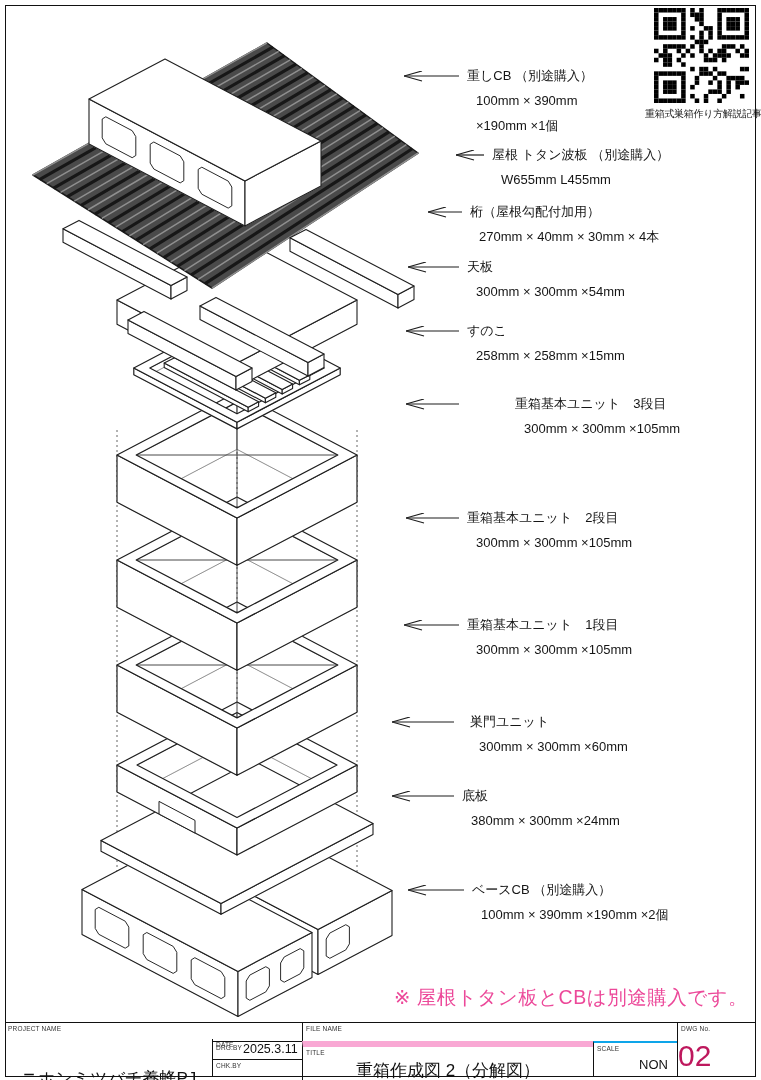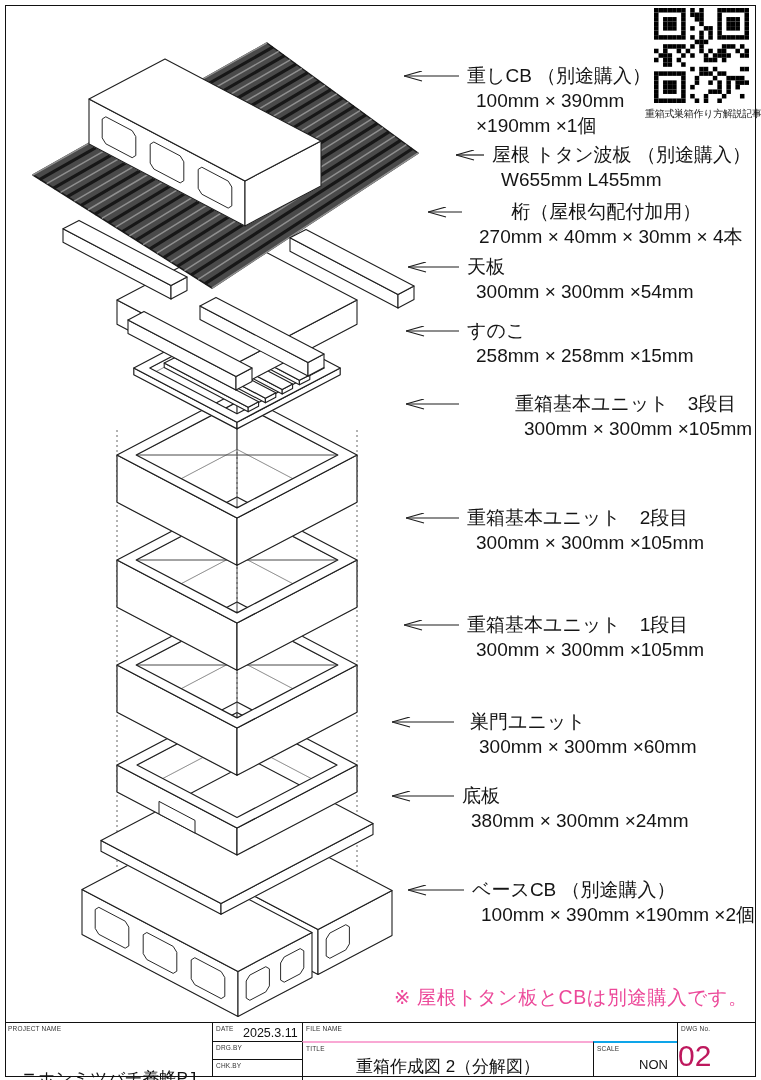--- a/index.html
+++ b/index.html
@@ -1,40 +1,40 @@
 <!DOCTYPE html>
 <html><head>
 <meta charset="utf-8">
 <style>
   html,body{margin:0;padding:0;background:#fff;}
   .sheet{position:relative;width:761px;height:1080px;background:#fff;overflow:hidden;
          font-family:"Liberation Sans","DejaVu Sans",sans-serif;color:#111;}
   .frame{position:absolute;left:5px;top:5px;width:749px;height:1070px;border:1.3px solid #111;}
   #diagram{position:absolute;left:0;top:0;}
   
-  .plabel{position:absolute;font-size:19px;line-height:25px;white-space:nowrap;color:#151515;}
+  .plabel{position:absolute;font-size:13px;line-height:25px;white-space:nowrap;color:#151515;}
   .pl-dim{margin-left:9px;}
   
   .qr{position:absolute;left:645px;top:8px;width:112px;text-align:center;}
   .qr svg{display:block;margin:0 auto;}
   .qr-cap{font-size:10px;margin-top:4px;white-space:nowrap;color:#222;letter-spacing:-0.3px;}
   
   .note{position:absolute;left:394px;top:984px;font-size:19.5px;letter-spacing:0.5px;color:#ec4899;}
   
   .tb{position:absolute;left:5px;top:1022px;width:750px;height:54px;border-top:1.2px solid #111;font-size:6.5px;}
   .tb .cell{position:absolute;box-sizing:border-box;border-left:1px solid #111;}
   .tb .lab{position:absolute;left:3px;top:2px;color:#333;font-size:6.5px;letter-spacing:0.2px;}
   .c-project{left:0;top:0;width:207px;height:54px;border-left:none !important;}
   .v-project{position:absolute;left:0;right:0;top:22px;text-align:center;font-size:17px;margin-top:22px;}
-  .c-date{left:207px;top:0;width:90px;height:18px;}
+  .c-date{left:207px;top:16px;width:90px;height:18px;}
   .v-date{position:absolute;left:30px;top:3px;font-size:12.5px;}
   .c-drg{left:207px;top:18px;width:90px;height:18px;border-top:1px solid #111;}
   .c-chk{left:207px;top:36px;width:90px;height:18px;border-top:1px solid #111;}
   .c-file{left:297px;top:0;width:375px;height:18px;}
-  .c-title{left:297px;top:18px;width:291px;height:40px;border-top:2px solid #f9a8d4;}
+  .c-title{left:297px;top:18px;width:291px;height:40px;border-top:6px solid #f9a8d4;}
   .v-title{position:absolute;left:0;right:0;top:12px;text-align:center;font-size:17px;}
   .c-scale{left:588px;top:18px;width:84px;height:36px;border-top:2px solid #0ea5e9;}
   .v-scale{position:absolute;right:9px;bottom:5px;font-size:13px;}
   .c-dwg{left:672px;top:0;width:78px;height:54px;}
   .v-dwg{position:absolute;left:0;right:0;top:16px;text-align:left;font-size:30px;color:#be185d;}
 </style>
 </head>
 <body>
 
 <div class="sheet">
@@ -220,21 +220,21 @@
   <div id="labels">
       <div class="plabel" style="left: 467px; top: 63px;">
         <div class="pl-name">重しCB （別途購入）</div>
         <div class="pl-dim">100mm × 390mm</div>
         <div class="pl-dim">×190mm ×1個</div>
       </div>
       <div class="plabel" style="left: 492px; top: 142px;">
         <div class="pl-name">屋根 トタン波板 （別途購入）</div>
         <div class="pl-dim">W655mm L455mm</div>
       </div>
-      <div class="plabel" style="left: 470px; top: 199px; text-align: center;">
+      <div class="plabel" style="left: 470px; top: 199px;">
         <div class="pl-name">桁（屋根勾配付加用）</div>
         <div class="pl-dim">270mm × 40mm × 30mm × 4本</div>
       </div>
       <div class="plabel" style="left: 467px; top: 254px;">
         <div class="pl-name">天板</div>
         <div class="pl-dim">300mm × 300mm ×54mm</div>
       </div>
       <div class="plabel" style="left: 467px; top: 318px;">
         <div class="pl-name">すのこ</div>
         <div class="pl-dim">258mm × 258mm ×15mm</div>

